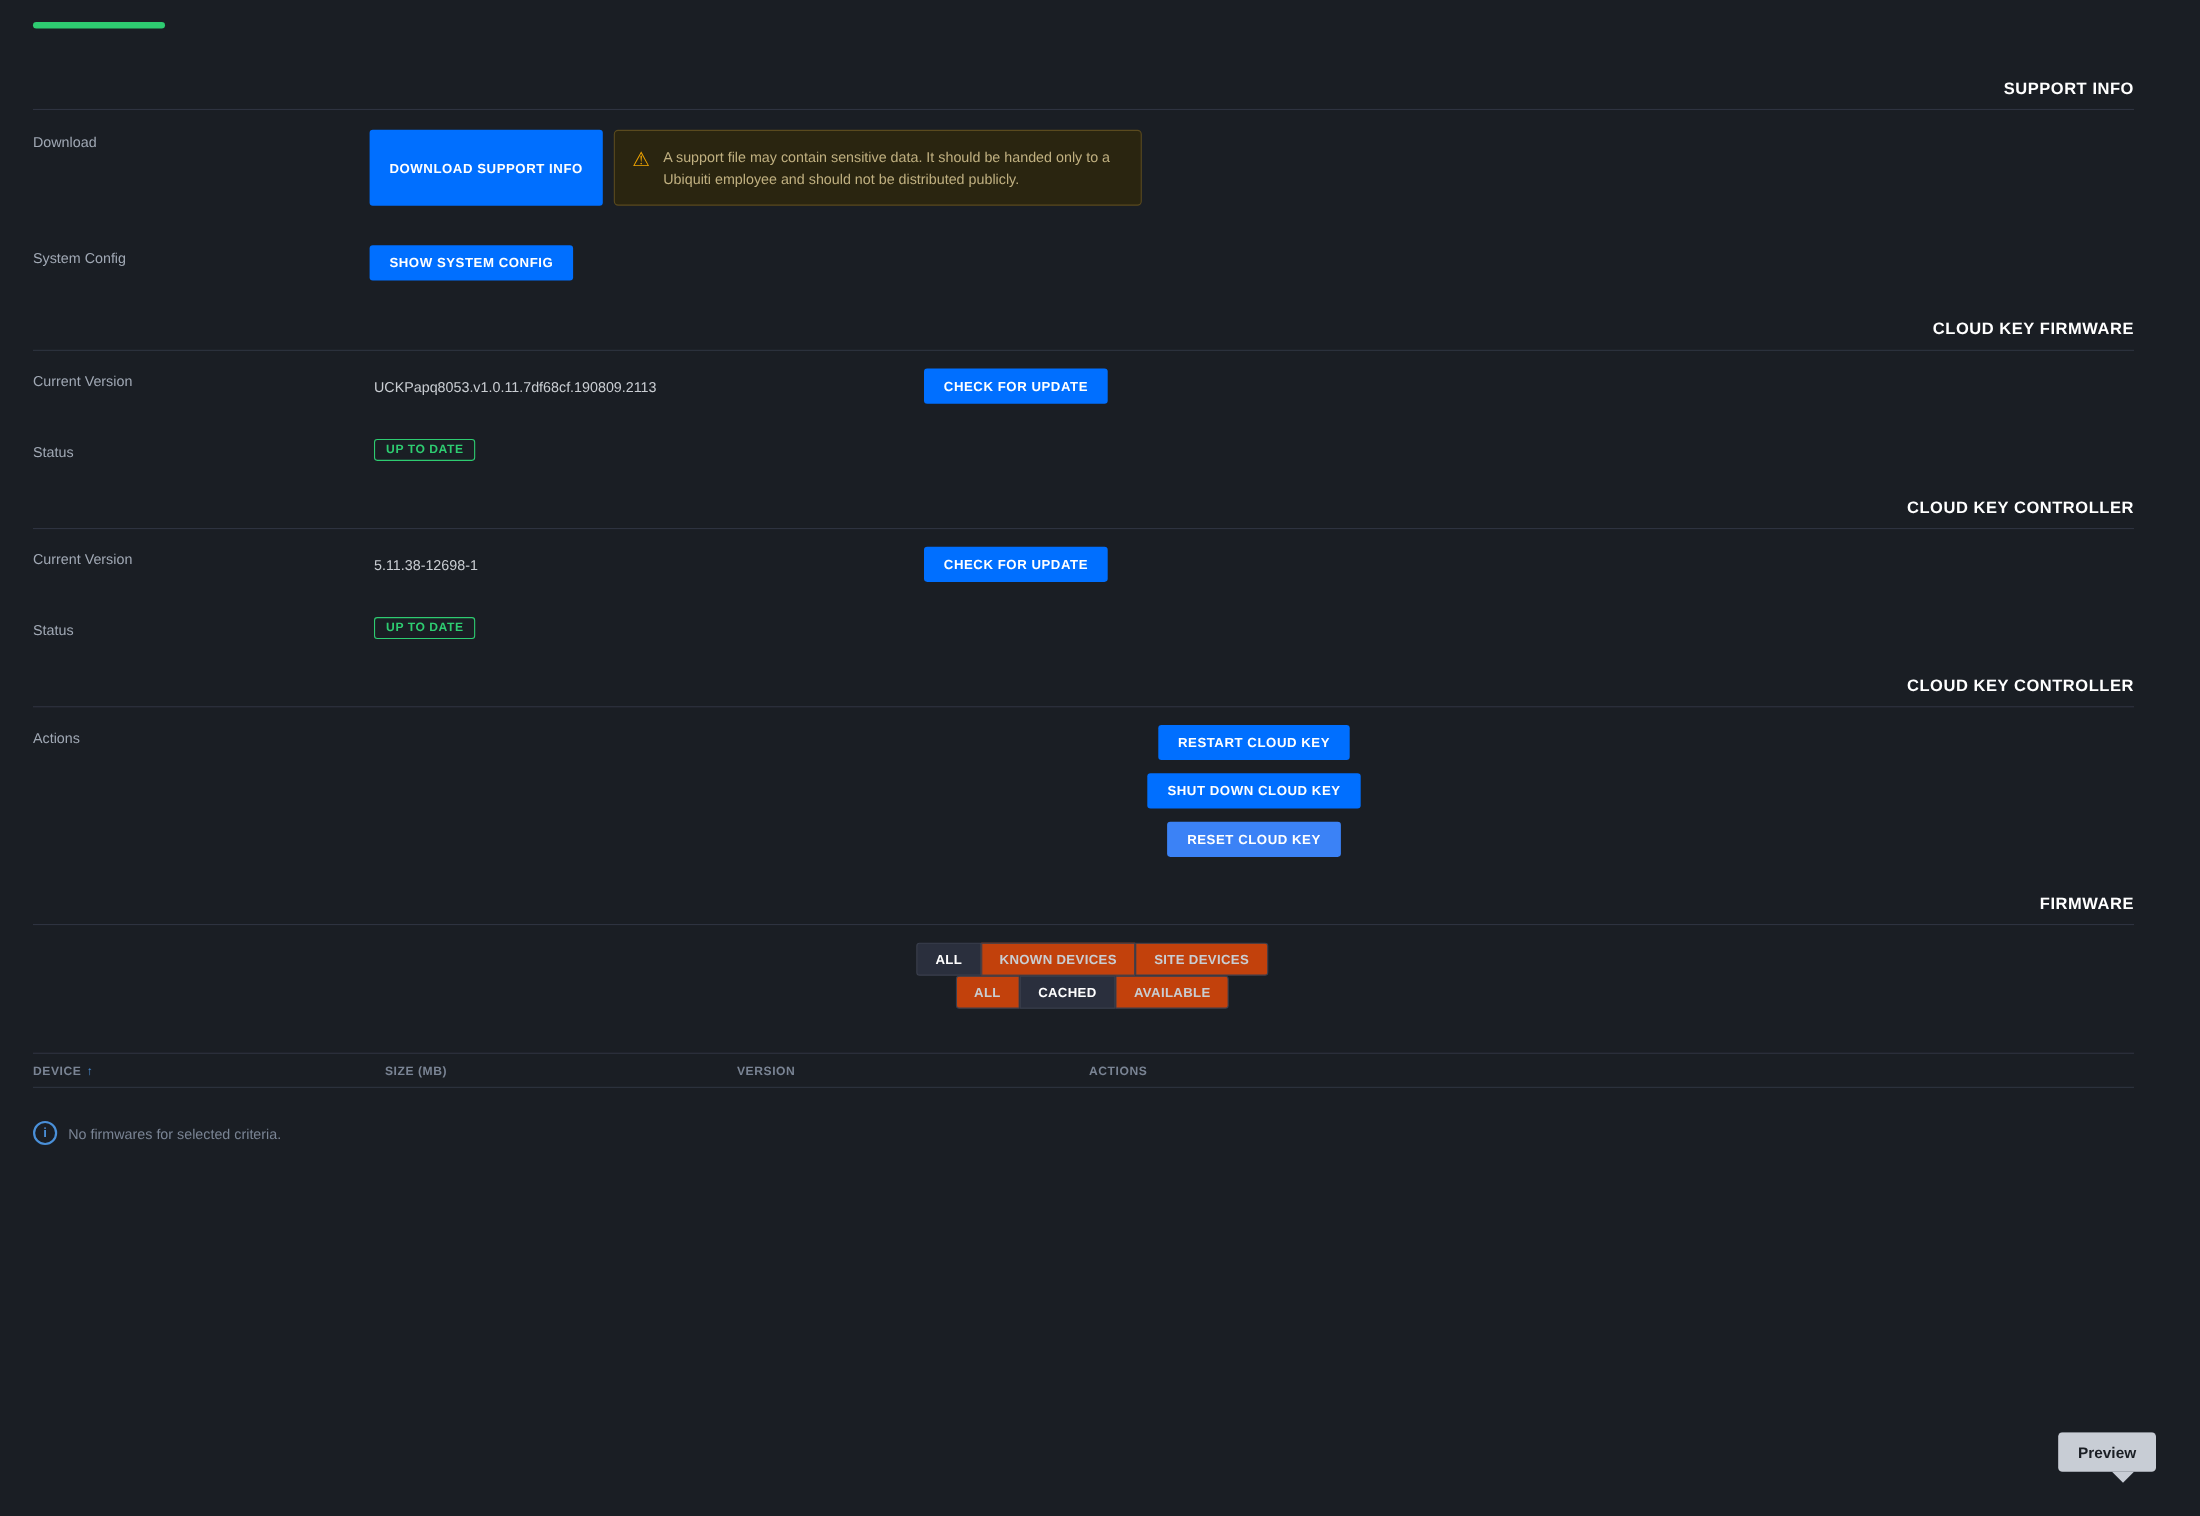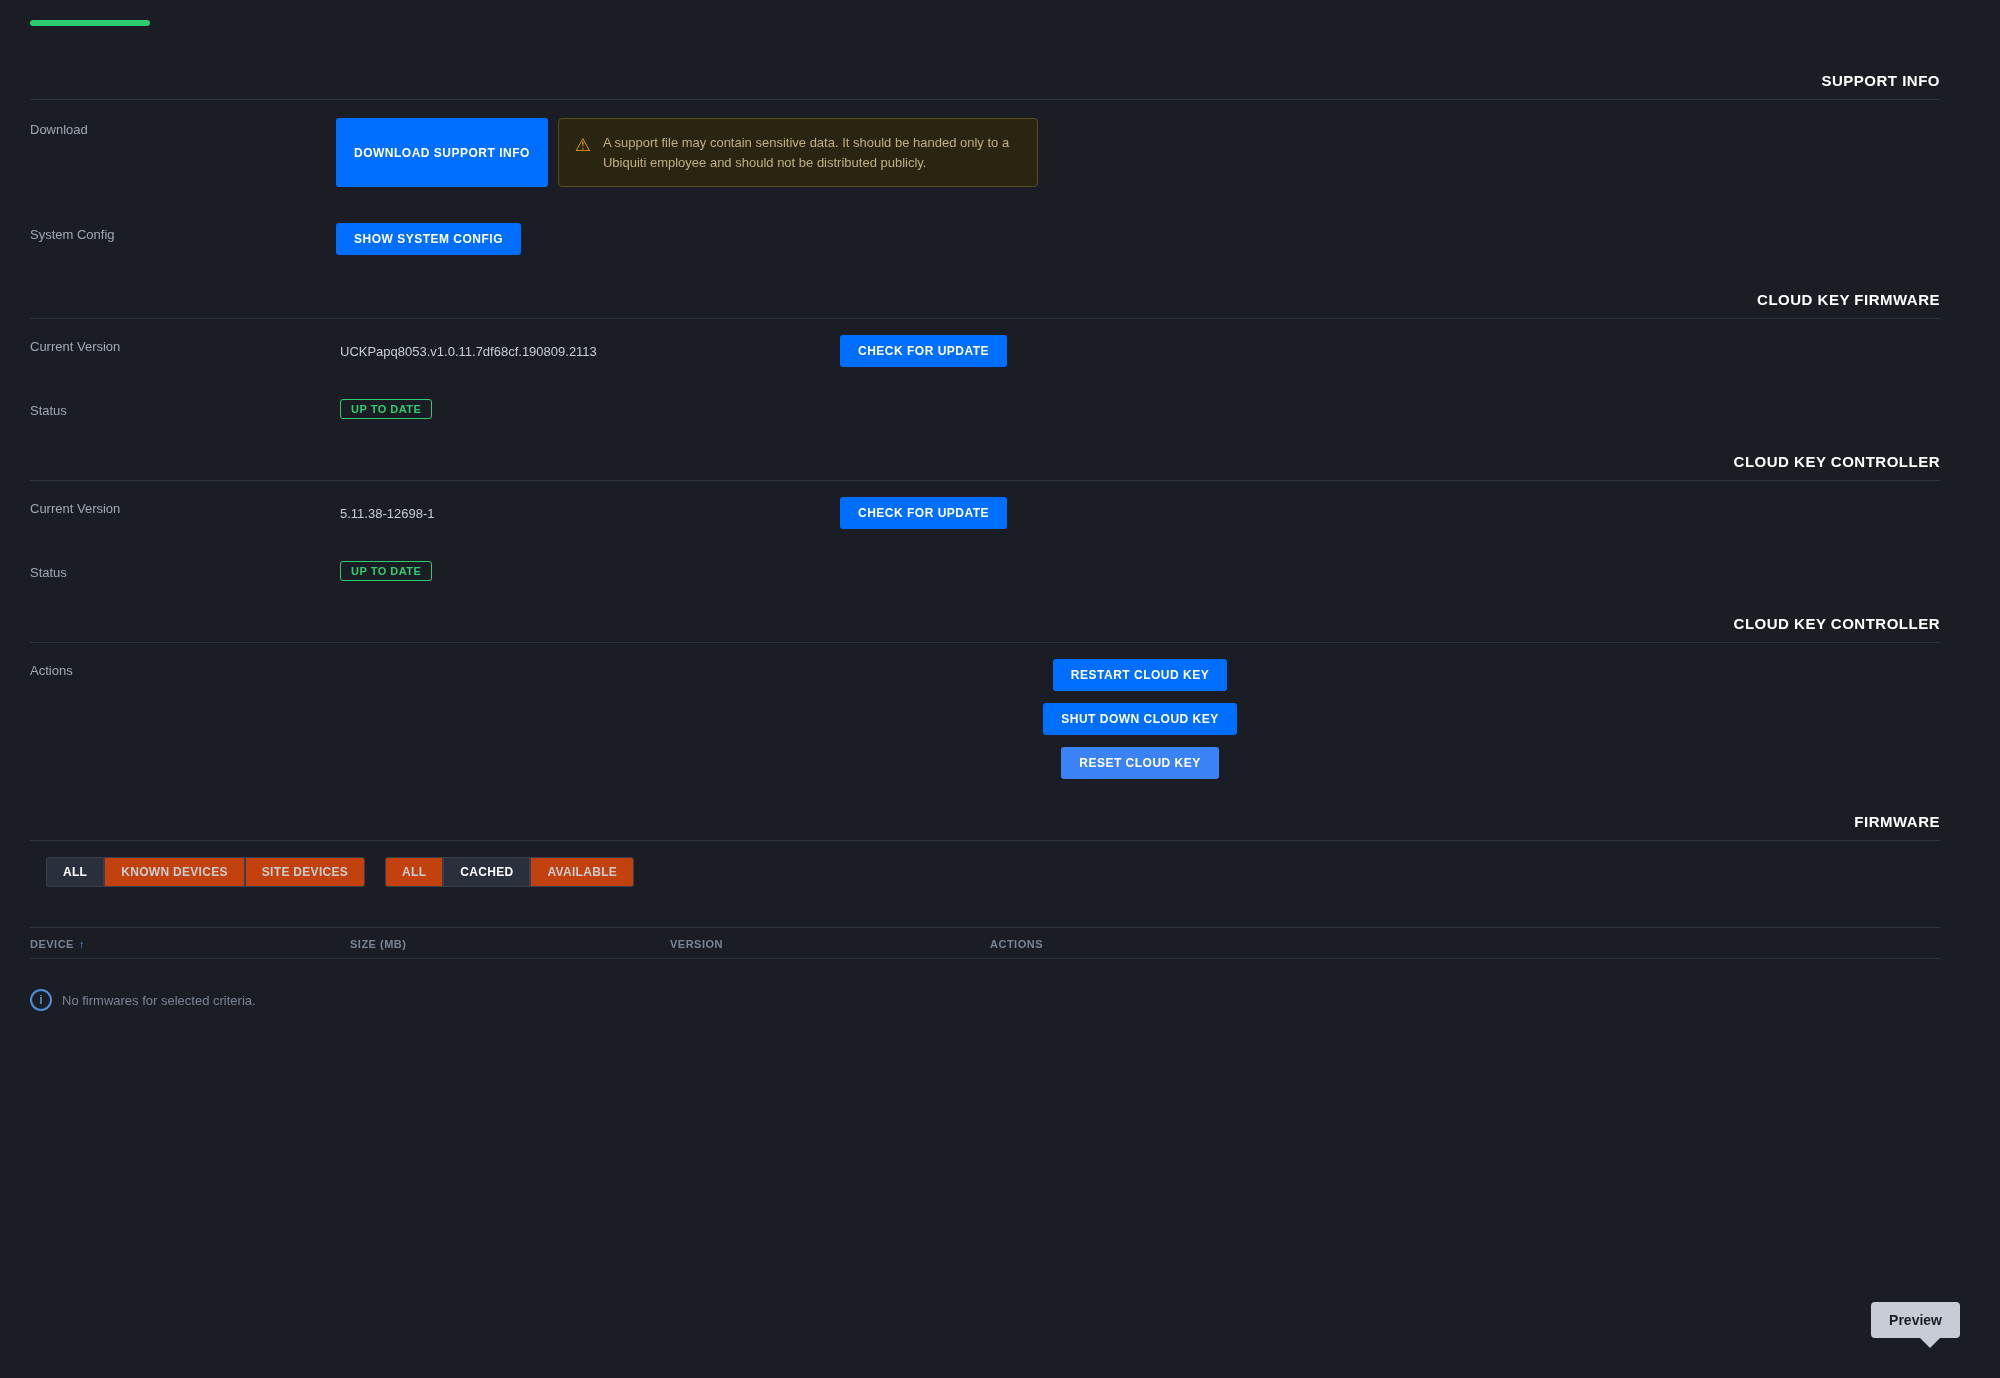--- a/index.html
+++ b/index.html
@@ -158,20 +158,21 @@
       flex: 1;
       max-width: 480px;
     }
 
     
     .firmware-filters {
       display: flex;
       align-items: center;
       gap: 0;
       padding: 16px 0 12px 16px;
+      flex-direction: column;
     }
 
     .filter-group {
       display: flex;
       gap: 0;
     }
 
     .filter-btn {
       padding: 7px 16px;
       border: 1px solid #3a3f4d;

